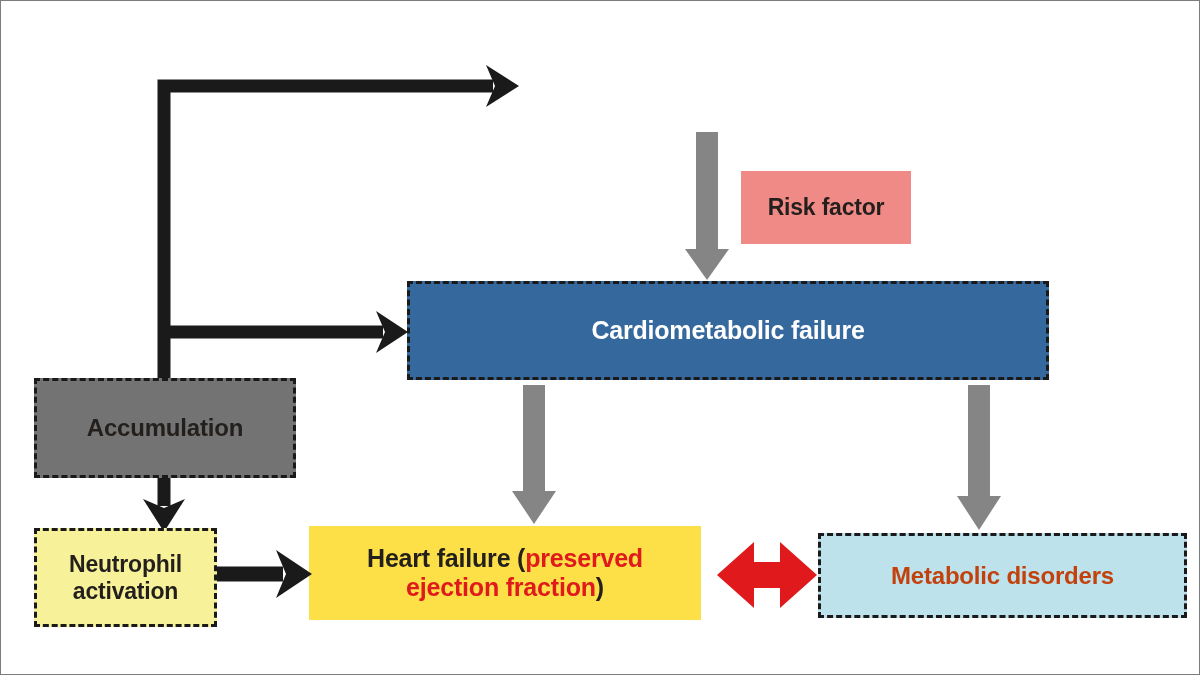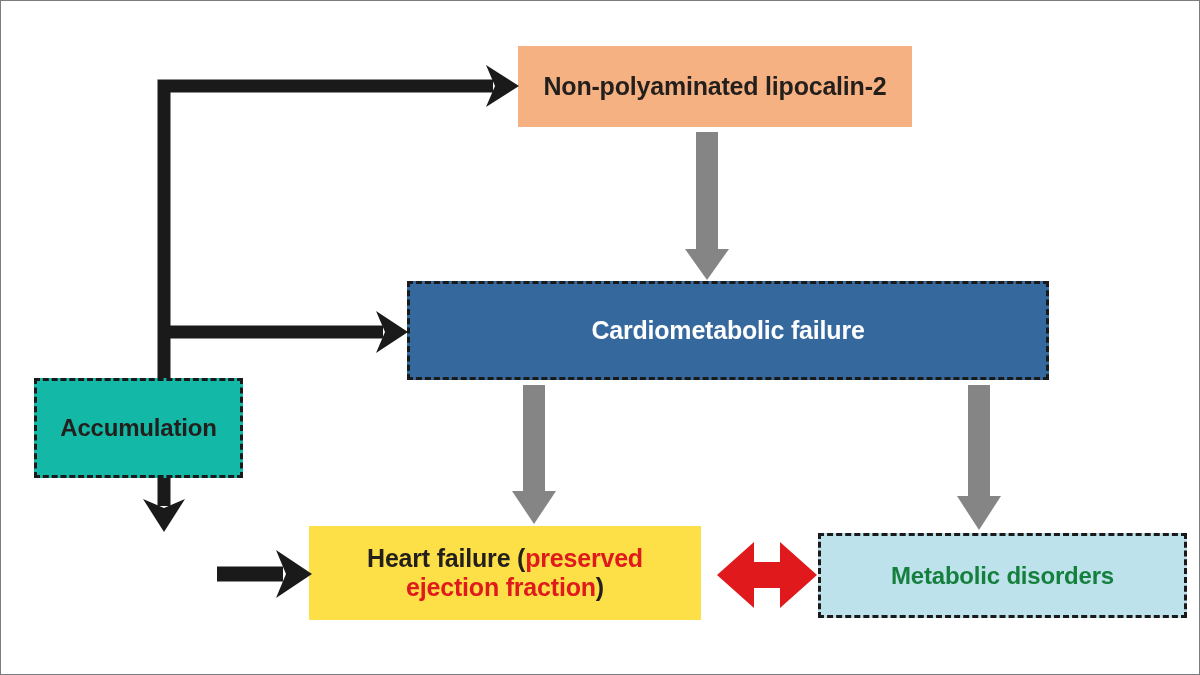--- a/index.html
+++ b/index.html
@@ -46,22 +46,22 @@
     font-size: 23px;
   }
   #node-cardio {
     left: 406px; top: 280px; width: 642px; height: 99px;
     background: #336699;
     background: #35699e;
     color: #ffffff;
     font-size: 25px;
   }
   #node-accumulation {
-    left: 33px; top: 377px; width: 209px; height: 100px;
-    background: #14b8a6;
+    left: 33px; top: 377px; width: 262px; height: 100px;
+    background: #737373;
     color: #231f1c;
     font-size: 24px;
     z-index: 5;
   }
   #node-neutrophil {
     left: 33px; top: 527px; width: 183px; height: 99px;
     background: #f7f29a;
     color: #231f1c;
     font-size: 23px;
     z-index: 5;
@@ -69,21 +69,21 @@
   #node-heartfailure {
     left: 308px; top: 525px; width: 392px; height: 94px;
     background: #fde047;
     color: #231f1c;
     font-size: 25px;
     padding: 0 16px;
   }
   #node-metabolic {
     left: 817px; top: 532px; width: 369px; height: 85px;
     background: #bde2eb;
-    color: #15803d;
+    color: #c2410c;
     font-size: 24px;
   }
   .hf-red { color: #e0191c; }
 
   
   #connectors {
     position: absolute;
     left: 0; top: 0;
     width: 1200px; height: 675px;
     pointer-events: none;
@@ -130,33 +130,39 @@
     <g>
       <path d="M978,384 L978,500" stroke="#858585" stroke-width="22" fill="none"></path>
       <path d="M956,495 L978,529 L1000,495 Z" fill="#858585"></path>
     </g>
 
     <g>
       <path d="M716,574 L753,541 L753,561 L779,561 L779,541 L816,574 L779,607 L779,587 L753,587 L753,607 Z" fill="#e0191c"></path>
     </g>
   </svg>
 
-  <div class="node" id="node-lipocalin">
-    <span>Non-polyaminated lipocalin-2</span>
+
+  <div class="node" id="node-risk">
+    <span>Risk factor</span>
   </div>
-
 
   <div class="node dashed" id="node-cardio">
     <span>Cardiometabolic failure</span>
   </div>
 
   <div class="node dashed" id="node-accumulation">
     <span>Accumulation</span>
   </div>
 
+  <div class="node dashed" id="node-neutrophil">
+    <span>
+      <span>Neutrophil</span><br>
+      <span>activation</span>
+    </span>
+  </div>
 
   <div class="node" id="node-heartfailure">
     <span><span>Heart failure (</span><span class="hf-red">preserved ejection fraction</span><span>)</span></span>
   </div>
 
   <div class="node dashed" id="node-metabolic">
     <span>Metabolic disorders</span>
   </div>
 
 </div>

